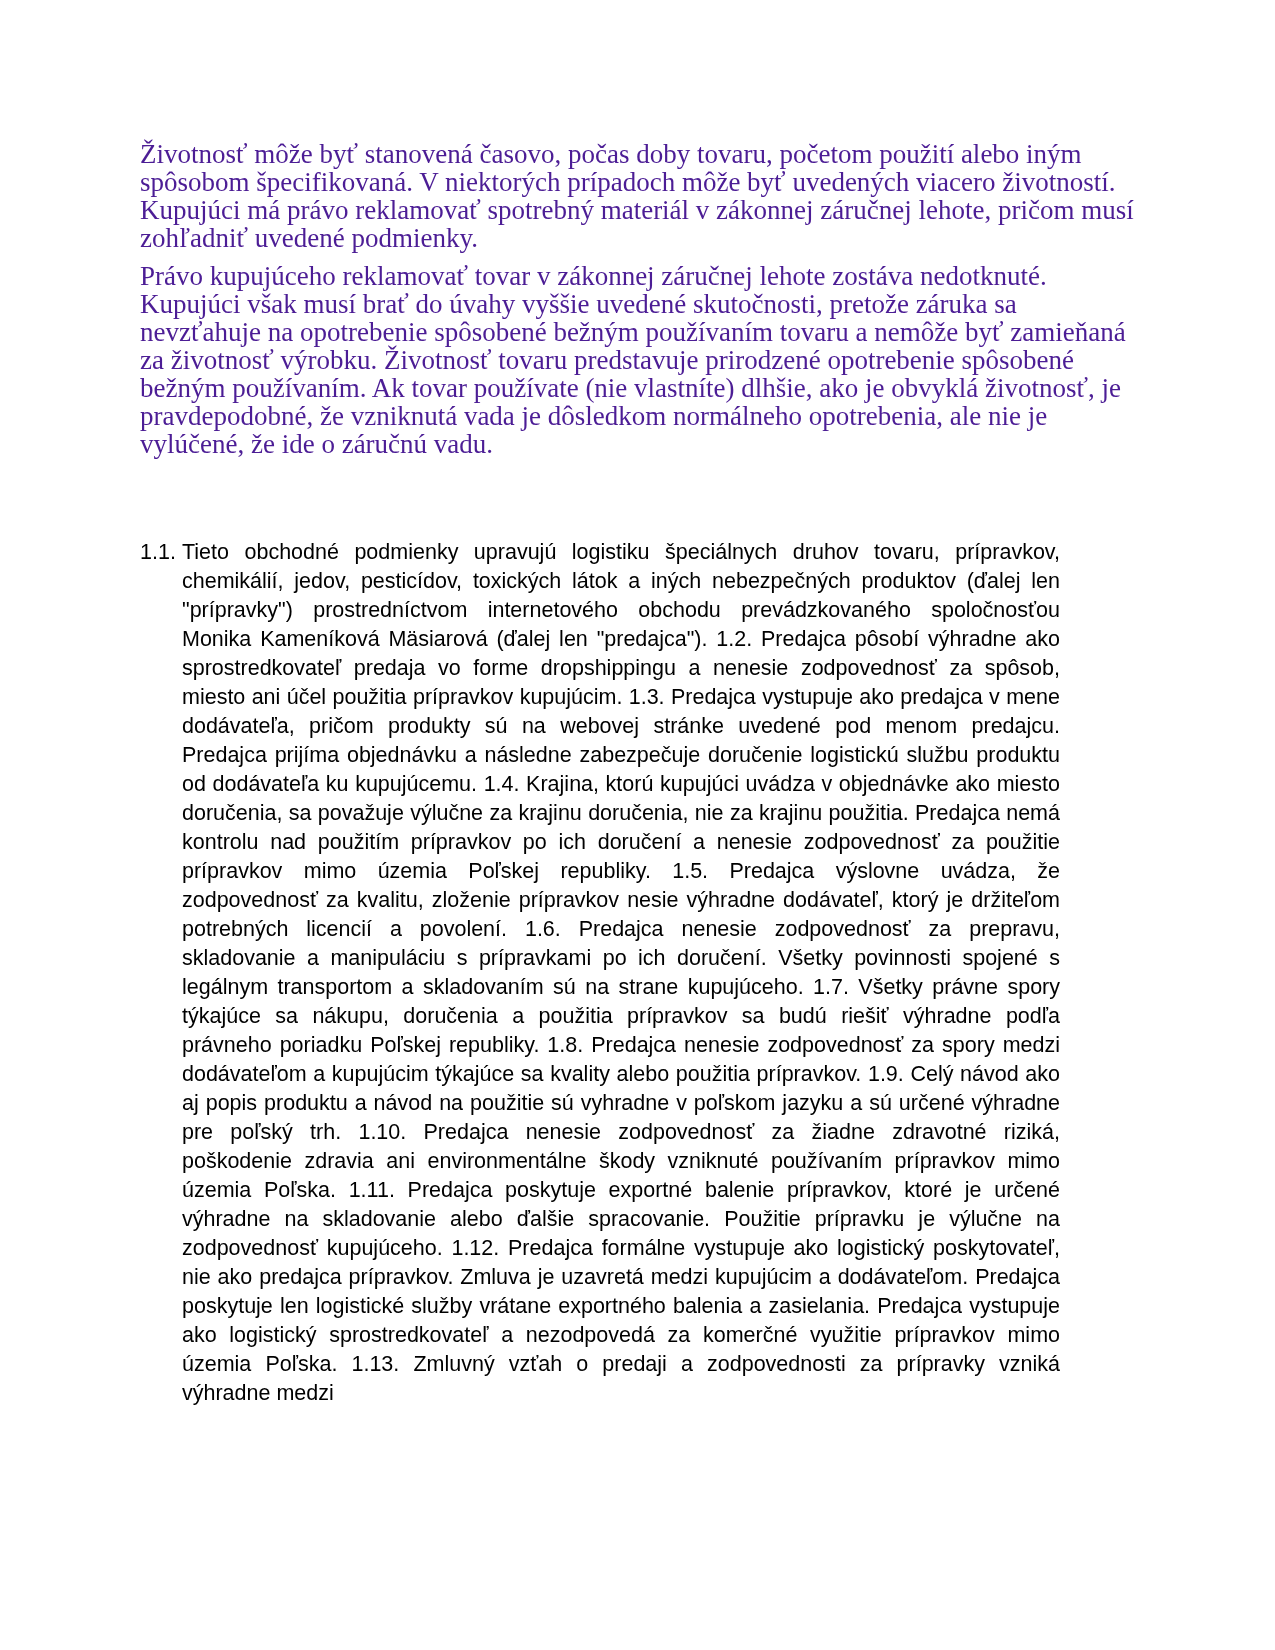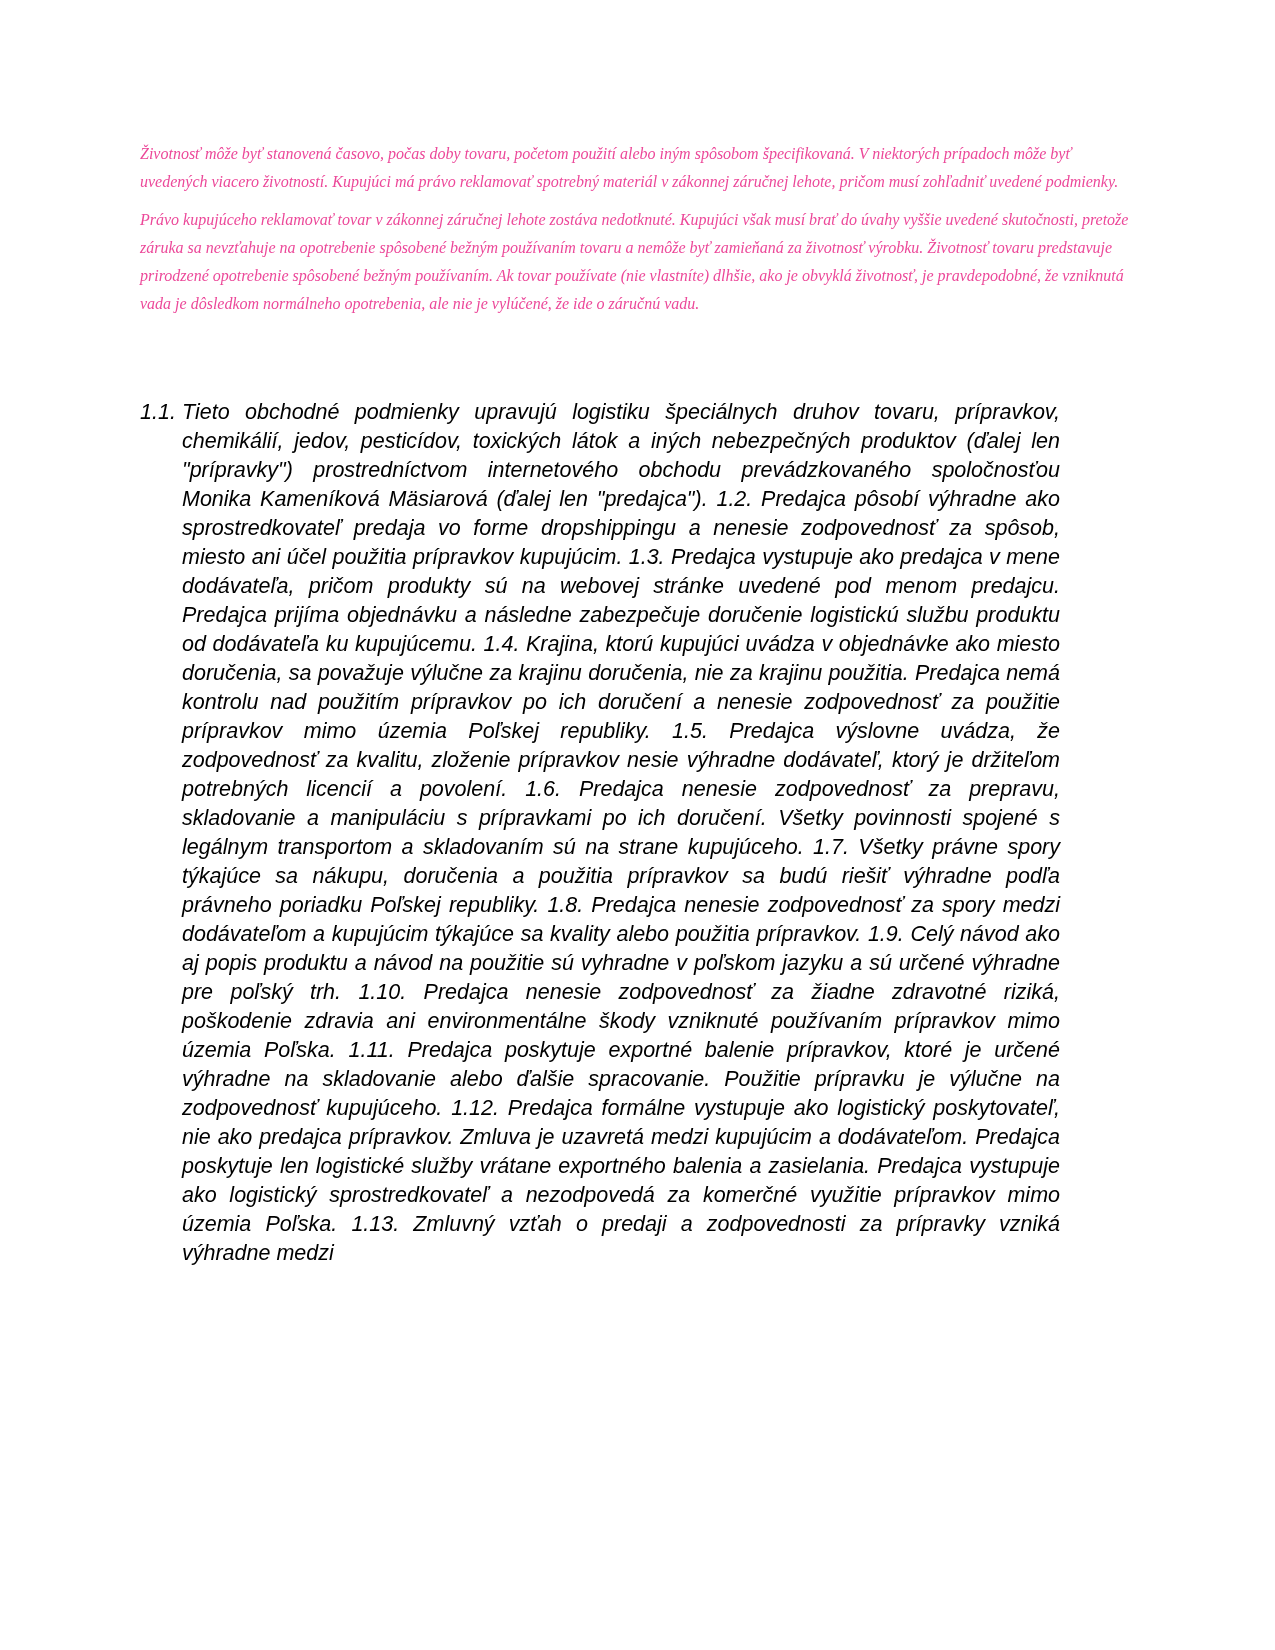--- a/index.html
+++ b/index.html
@@ -14,24 +14,23 @@
   .page {
     box-sizing: border-box;
     width: 1275px;
     min-height: 1650px;
     background: #ffffff;
     padding: 140px 140px 40px 140px;
     color: #000000;
   }
   .serif {
     font-family: "Liberation Serif", serif;
-    font-size: 16px;
+    font-size: 27px;
     line-height: 28px;
-    color: #ec4899;
-    font-style: italic;
+    color: #4c1d95;
   }
   .para {
     margin: 0 0 10px 0;
     text-align: left;
   }
   .heading {
     font-family: "Liberation Serif", serif;
     font-size: 23px;
     line-height: 28px;
     font-weight: bold;
@@ -42,21 +41,20 @@
   .list-item {
     font-family: "Liberation Sans", sans-serif;
     font-size: 21.5px;
     line-height: 29px;
     color: #000000;
     margin-top: 80px;
     margin-right: 75px;
     padding-left: 42px;
     text-indent: -42px;
     text-align: justify;
-    font-style: italic;
   }
   .list-marker {
     display: inline-block;
     width: 42px;
     text-indent: 0;
   }
 </style>
 </head>
 <body>
 

